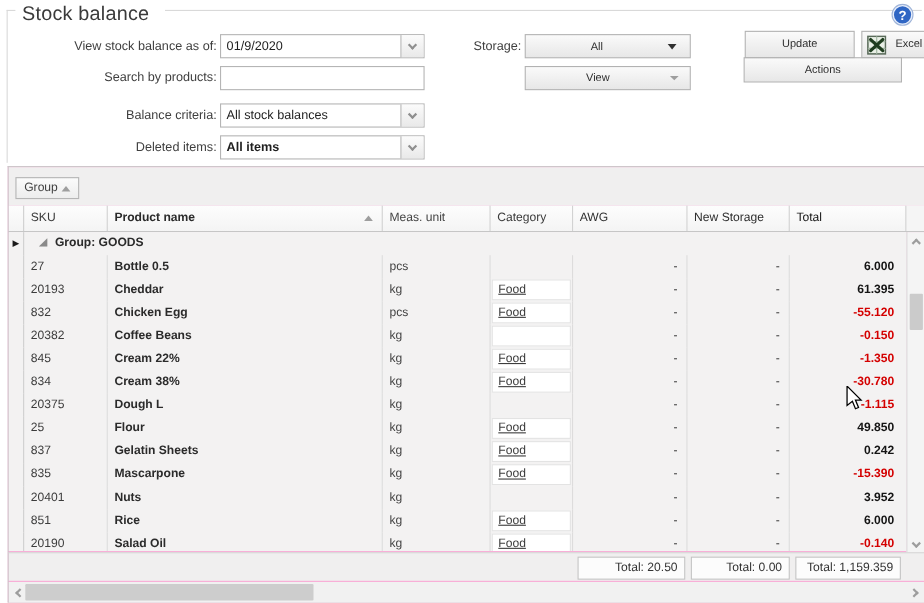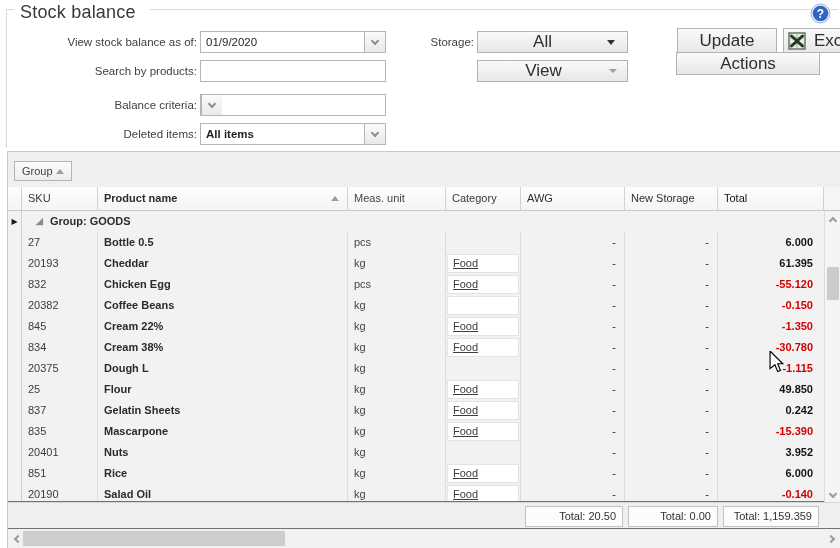--- a/index.html
+++ b/index.html
@@ -30,30 +30,30 @@
     background:linear-gradient(#fbfbfb,#e9e9e9);
     display:flex; align-items:center; justify-content:center;
   }
   .chev-down {
     width:6px; height:6px; border-right:2px solid #8f8f8f; border-bottom:2px solid #8f8f8f;
     transform:rotate(45deg); margin-top:-3px;
   }
   .btn {
     position:absolute; background:linear-gradient(#fafafa,#e7e7e7);
     border:1px solid #b2b2b2; display:flex; align-items:center; justify-content:center;
-    font-size:17px; color:#2e2e2e; cursor:pointer;
+    font-size:10px; color:#2e2e2e; cursor:pointer;
   }
   .tri-black { width:0; height:0; border-left:4px solid transparent; border-right:4px solid transparent; border-top:5px solid #2f2f2f; }
   .tri-gray-dn { width:0; height:0; border-left:4px solid transparent; border-right:4px solid transparent; border-top:4px solid #9e9e9e; }
   .tri-gray-up { width:0; height:0; border-left:4px solid transparent; border-right:4px solid transparent; border-bottom:5px solid #9e9e9e; }
 
   
   .grid-panel {
     position:absolute; left:7px; top:151px; width:833px; height:397px;
-    border:1px solid #c9c9c9; border-right:none; background:#737373;
+    border:1px solid #c9c9c9; border-right:none; background:#f9a8d4;
   }
   .groupby-strip { position:absolute; left:0; top:0; width:100%; height:35px; background:#f0efef; }
   .group-chip {
     position:absolute; left:6px; top:9px; width:58px; height:20px;
     background:linear-gradient(#fbfbfb,#ededed); border:1px solid #b5b5b5;
     display:flex; align-items:center; justify-content:space-between; padding:0 7px;
     font-size:11px; color:#3f3f3f; cursor:pointer;
   }
 
   .hdr-row {
@@ -163,20 +163,21 @@
   <div class="btn" style="left:477px; top:60px; width:151px; height:22px;">
     <span style="flex:1; text-align:center;">View</span>
     <span class="tri-gray-dn" style="margin-right:10px;"></span>
   </div>
   <div class="btn" style="left:676px; top:52px; width:144px; height:23px;">
     <span>Actions</span>
   </div>
 
   <div class="lbl" style="left:0; top:94px; width:197px;">Balance criteria:</div>
   <div class="combo" style="left:200px; top:94px; width:186px;">
+    <div class="val">All stock balances</div>
     <div class="dd-btn">
         <span class="chev-down"></span>
       </div>
   </div>
 
   <div class="lbl" style="left:0; top:123px; width:197px;">Deleted items:</div>
   <div class="combo" style="left:200px; top:123px; width:186px;font-weight:bold;">
     <div class="val">All items</div>
     <div class="dd-btn">
         <span class="chev-down"></span>

